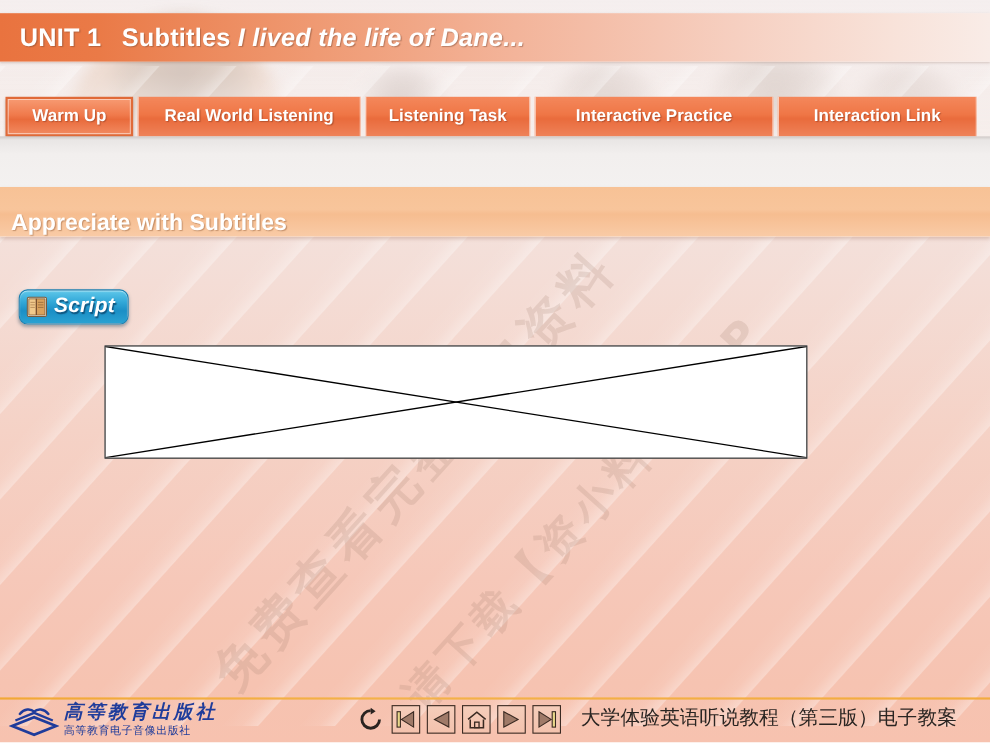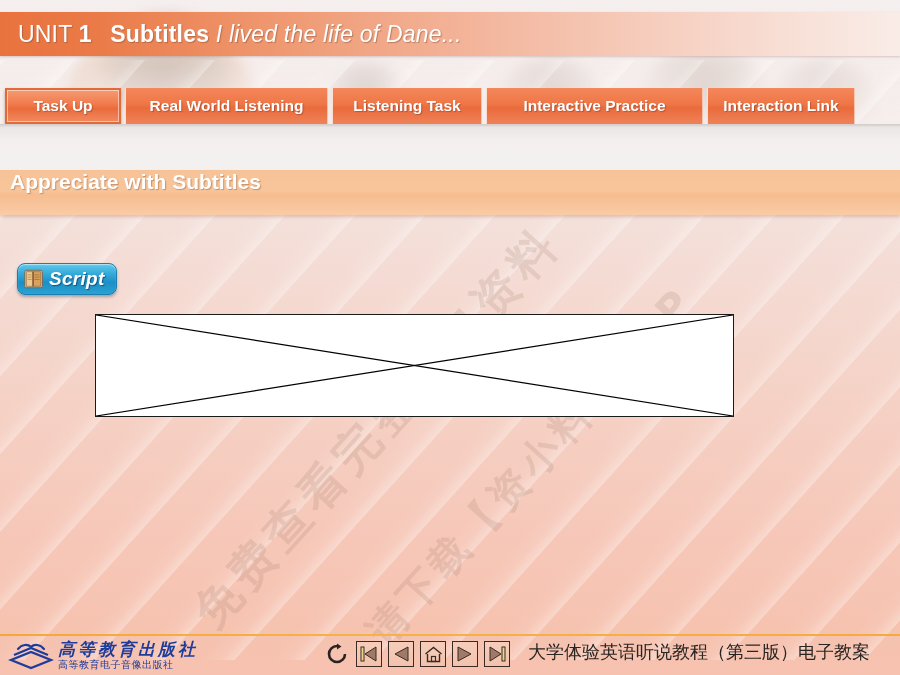--- a/index.html
+++ b/index.html
@@ -73,24 +73,24 @@
     align-items: center;
   }
   .title-text {
     margin-left: 18px;
     font-size: 23px;
     color: #ffffff;
     letter-spacing: 0.2px;
     white-space: nowrap;
     text-shadow: 1px 1px 1px rgba(120,70,50,0.45);
   }
-  .title-text .t-unit   { font-weight: 400; }
+  .title-text .t-unit   { font-weight: 700; }
   .title-text .t-num    { font-weight: 700; }
   .title-text .t-topic  { font-weight: 700; margin-left: 12px; }
-  .title-text .t-sub    { font-weight: 400; font-style: italic; }
+  .title-text .t-sub    { font-weight: 700; font-style: italic; }
 
   
   .tab-bar {
     position: absolute;
     left: 0; top: 88px;
     width: 900px; height: 36px;
     display: flex;
     align-items: stretch;
     gap: 4px;
     padding: 0 5px;
@@ -112,39 +112,39 @@
   }
   .tab.active {
     border: 2px solid #e06a38;
     background: linear-gradient(to bottom, #f79a72 0%, #f07a4c 45%, #e96b3c 58%, #f28a60 100%);
     box-shadow: 0 2px 3px rgba(120,70,50,0.45), inset 0 0 0 1px rgba(255,255,255,0.5);
   }
   .tab-t0 { width: 116px; }
   .tab-t1 { width: 150px; }
   .tab-t2 { width: 203px; }
   .tab-t3 { width: 217px; text-align: right; }
-  .tab-t4 { width: 148px; }
+  .tab-t4 { width: 181px; }
 
   
   .grey-band {
     position: absolute;
     left: 0; top: 124px;
     width: 900px; height: 46px;
     background: linear-gradient(to bottom, #cfc9c7 0%, #e9e6e5 7%, #f2efee 35%, #f3f1f0 100%);
   }
 
   
   .section-bar {
     position: absolute;
     left: 0; top: 170px;
     width: 900px; height: 45px;
     background: linear-gradient(to bottom, #f7c296 0%, #f8c59b 45%, #f6bd90 55%, #f9cba6 100%);
     box-shadow: 0 2px 3px rgba(160,110,85,0.30);
     display: flex;
-    align-items: flex-start;
+    align-items: flex-end;
   }
   .section-title {
     margin-left: 10px;
     font-size: 21px;
     font-weight: 700;
     color: #ffffff;
     text-shadow: 1px 1px 1px rgba(150,95,60,0.5);
   }
 
   
@@ -237,21 +237,21 @@
   .logo {
     position: absolute;
     left: 8px; top: 637px;
     width: 190px; height: 36px;
     display: flex;
     align-items: center;
   }
   .logo-mark { width: 46px; height: 30px; flex: 0 0 46px; }
   .logo-texts { margin-left: 4px; line-height: 1.0; }
   .logo-main {
-    font-family: Liberation Sans, sans-serif;
+    font-family: Liberation Mono, monospace;
     font-size: 17px; font-weight: 700; font-style: italic;
     color: #1f3c9b; letter-spacing: 3px; white-space: nowrap;
   }
   .logo-sub {
     font-family: "DejaVu Sans", sans-serif;
     font-size: 10px; font-weight: 400;
     color: #1f3c9b; letter-spacing: 0.5px; white-space: nowrap;
     margin-top: 2px;
   }
 
@@ -306,21 +306,21 @@
     <div class="title-text">
       <span class="t-unit">UNIT</span>
       <span class="t-num">1</span>
       <span class="t-topic">Subtitles</span>
       <span class="t-sub">I lived the life of Dane...</span>
     </div>
   </div>
 
   <div class="tab-bar">
     <div class="tab tab-t0 active">
-      <span>Task Up</span>
+      <span>Warm Up</span>
     </div>
     <div class="tab tab-t2">
       <span>Real World Listening</span>
     </div>
     <div class="tab tab-t1">
       <span>Listening Task</span>
     </div>
     <div class="tab tab-t3">
       <span>Interactive Practice</span>
     </div>

